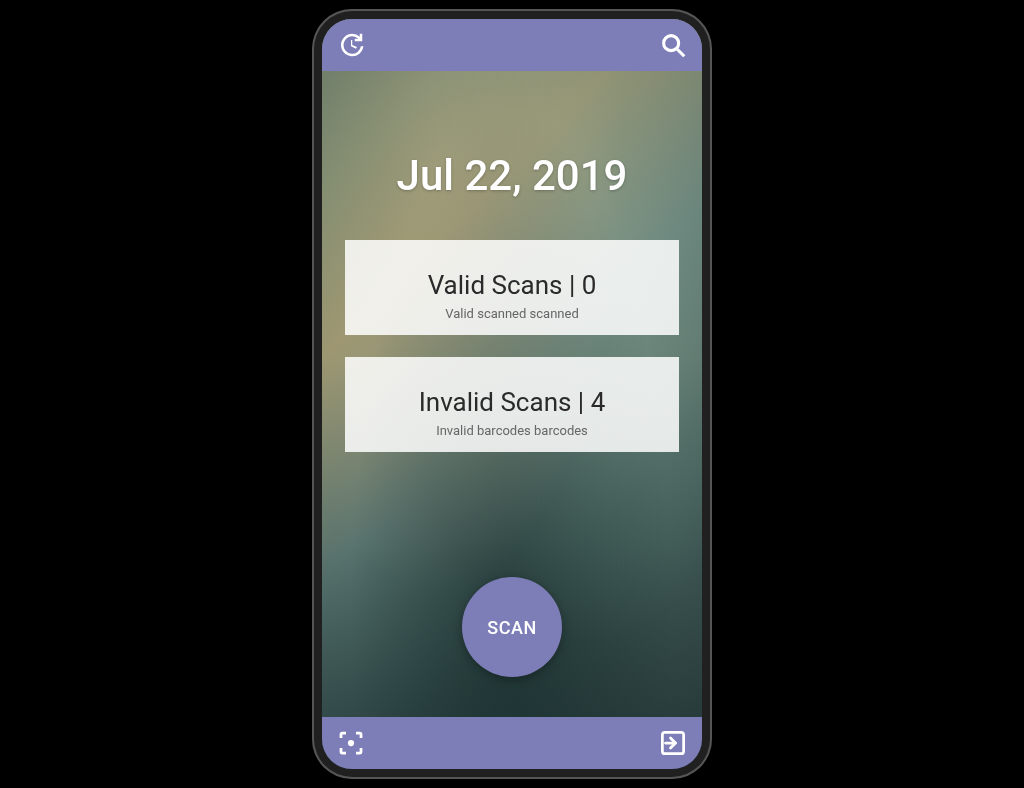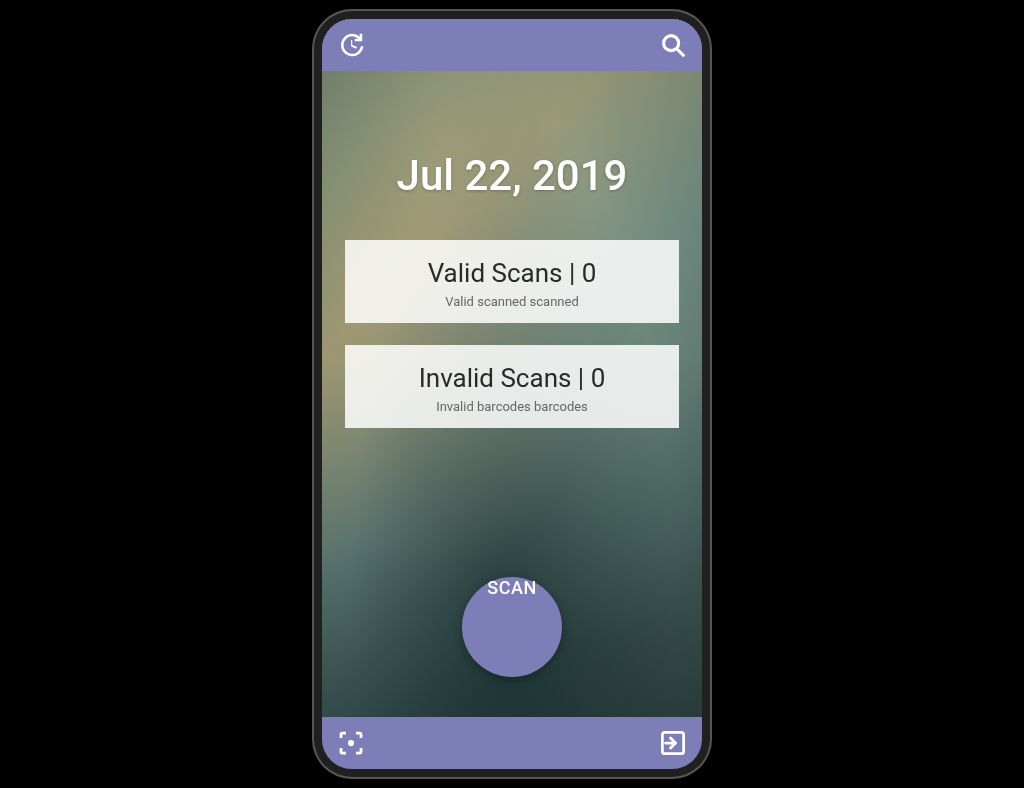--- a/index.html
+++ b/index.html
@@ -71,21 +71,21 @@
   .date {
     color: #fff;
     font-size: 42px;
     font-weight: 500;
     margin-bottom: 40px;
     text-shadow: 0 1px 3px rgba(0,0,0,0.25);
   }
   .card {
     width: 88%;
     background: rgba(255,255,255,0.85);
-    padding: 18px 10px 14px;
+    padding: 30px 10px 14px;
     text-align: center;
     margin-bottom: 22px;
   }
   .card-title {
     font-size: 26px;
     color: #2a2a2a;
     font-weight: 400;
     margin-bottom: 6px;
   }
   .card-sub {
@@ -96,21 +96,21 @@
     position: absolute;
     left: 50%;
     bottom: 40px;
     transform: translateX(-50%);
     width: 100px;
     height: 100px;
     border-radius: 50%;
     background: #7d7eb8;
     color: #fff;
     display: flex;
-    align-items: flex-start;
+    align-items: center;
     justify-content: center;
     font-size: 18px;
     font-weight: 500;
     letter-spacing: 0.5px;
     cursor: pointer;
     box-shadow: 0 3px 10px rgba(0,0,0,0.3);
   }
 </style>
 </head>
 <body>
@@ -135,21 +135,21 @@
 
     <div class="content">
       <div class="date">Jul 22, 2019</div>
 
       <div class="card">
         <div class="card-title">Valid Scans | 0</div>
         <div class="card-sub">Valid scanned scanned</div>
       </div>
 
       <div class="card">
-        <div class="card-title">Invalid Scans | 0</div>
+        <div class="card-title">Invalid Scans | 4</div>
         <div class="card-sub">Invalid barcodes barcodes</div>
       </div>
 
       <div class="scan-btn">
         <span>SCAN</span>
       </div>
     </div>
 
     <div class="bottom-bar">
       <div class="icon-btn">

